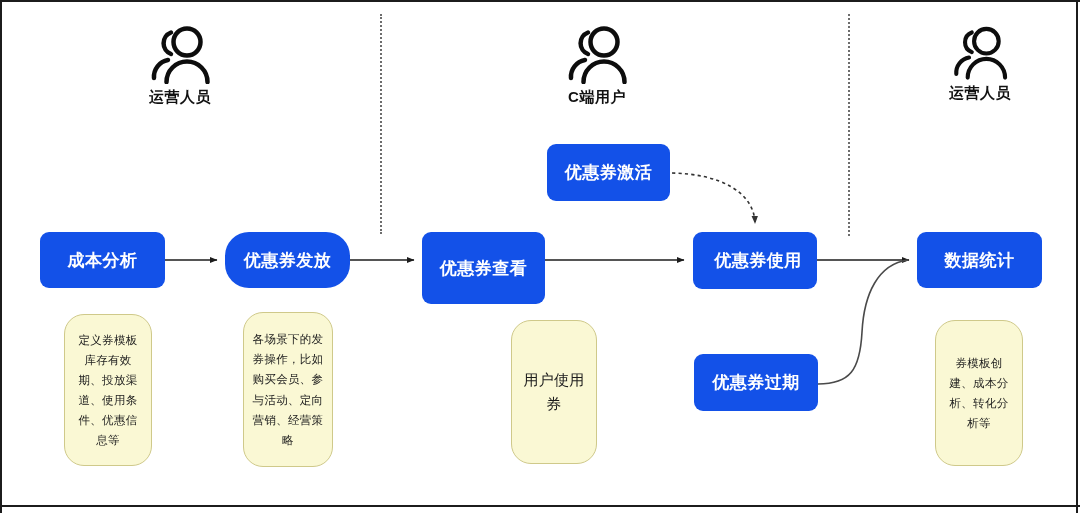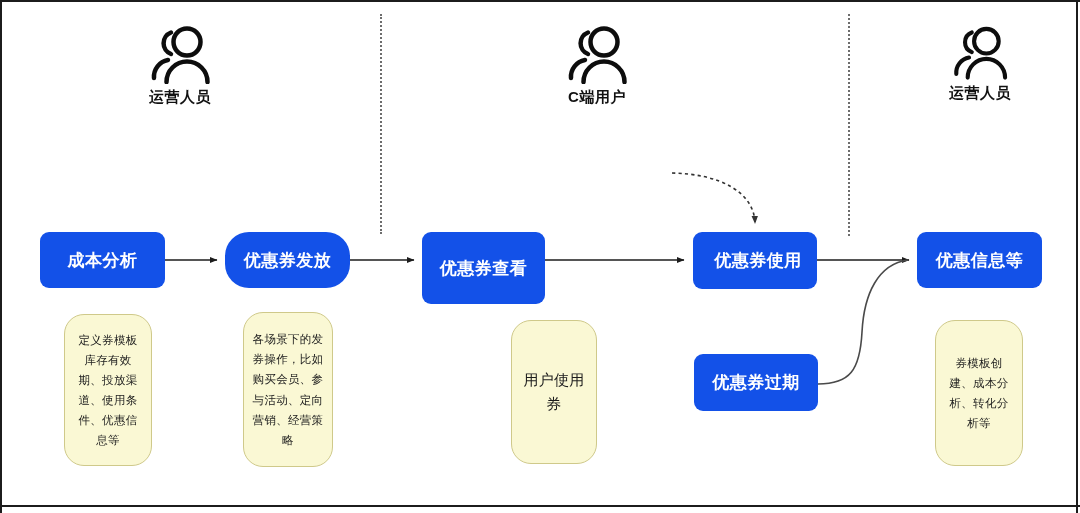--- a/index.html
+++ b/index.html
@@ -181,31 +181,34 @@
   </div>
 
   <div class="node" style="left:223px; top:230px; width:125px; height:56px;border-radius:24px;">
     <span>优惠券发放</span>
   </div>
 
   <div class="node" style="left:420px; top:230px; width:123px; height:72px;">
     <span>优惠券查看</span>
   </div>
 
+  <div class="node" style="left:545px; top:142px; width:123px; height:57px;">
+    <span>优惠券激活</span>
+  </div>
 
   <div class="node" style="left:691px; top:230px; width:124px; height:57px;padding-left:6px;">
     <span>优惠券使用</span>
   </div>
 
   <div class="node" style="left:692px; top:352px; width:124px; height:57px;">
     <span>优惠券过期</span>
   </div>
 
   <div class="node" style="left:915px; top:230px; width:125px; height:56px;">
-    <span>优惠信息等</span>
+    <span>数据统计</span>
   </div>
 
   <div class="note" style="left:62px; top:312px; width:88px; height:152px;">
     <span>定义券模板库存有效期、投放渠道、使用条件、优惠信息等</span>
   </div>
 
   <div class="note" style="left:241px; top:310px; width:90px; height:155px;text-align:center;">
     <span>各场景下的发券操作，比如购买会员、参与活动、定向营销、经营策略</span>
   </div>
 

